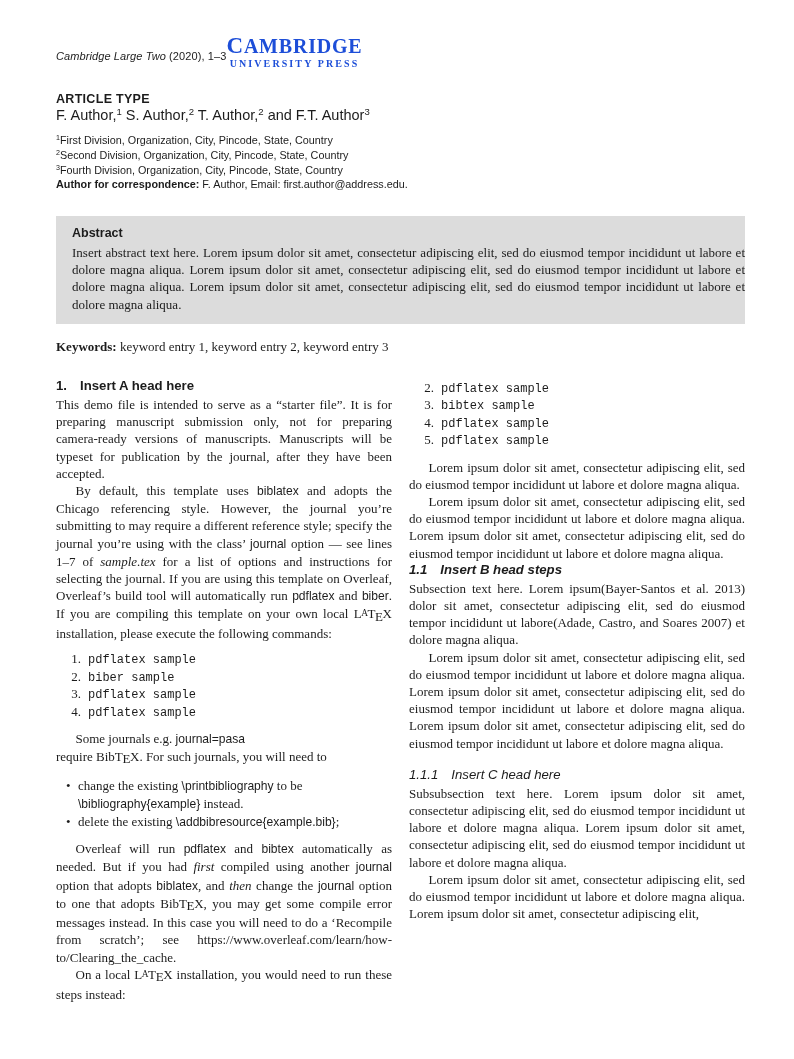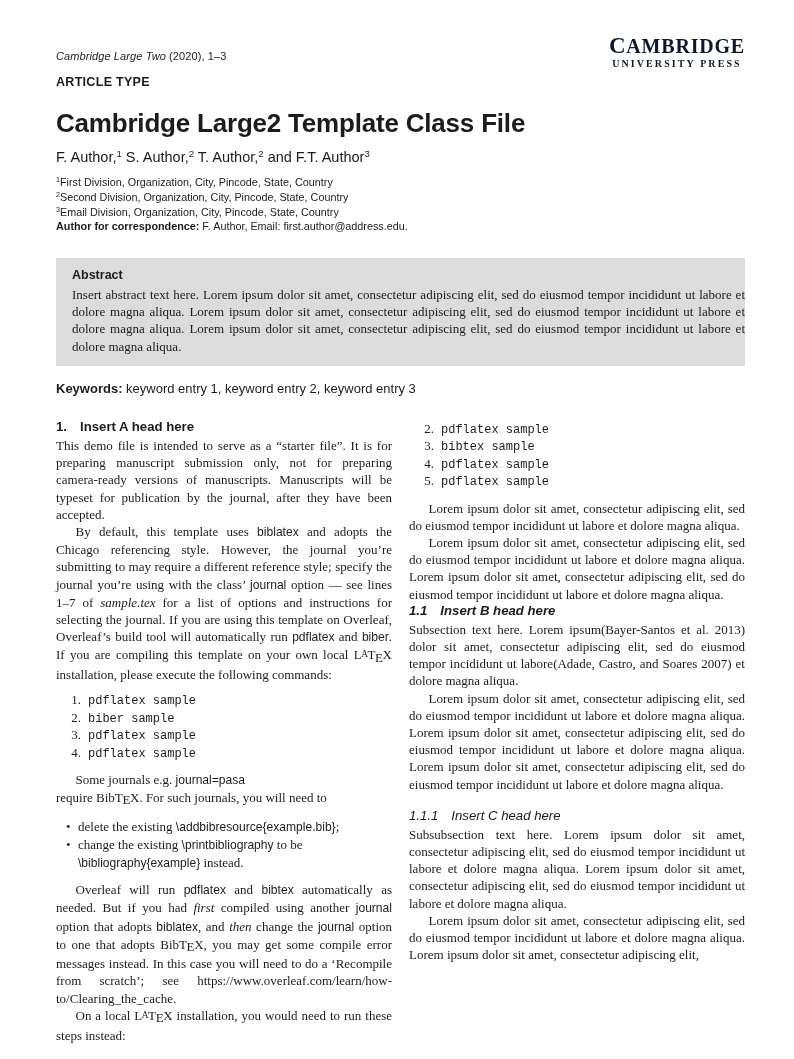--- a/index.html
+++ b/index.html
@@ -7,37 +7,37 @@
     position:relative;
     width:794px;height:1059px;
     box-sizing:border-box;
     padding:36px 49px 0 56px;
     overflow:hidden;
     background:var(--page-bg,#ffffff);
     color:var(--text-color,#1c1c1c);
     font-family:"Liberation Sans",sans-serif;
   }
   
-  .header-row{display:flex;justify-content:space-between;align-items:flex-start;}
+  .header-row{display:flex;align-items:flex-start;}
   .journal-line{font-size:11px;margin-top:14px;letter-spacing:0.1px;}
-  .publisher{display:flex;flex-direction:column;align-items:center;color:#0f172a;margin-left:48px;}
+  .publisher{display:flex;flex-direction:column;align-items:center;color:#1d4ed8;}
   .pub-name{font-family:"Liberation Serif",serif;font-weight:700;font-size:20px;letter-spacing:0.8px;line-height:20px;}
   .pub-name::first-letter{font-size:23px;}
   .pub-sub{font-family:"Liberation Serif",serif;font-weight:700;font-size:10px;letter-spacing:2.1px;line-height:13px;margin-top:1px;}
-  .article-type{font-size:12.5px;font-weight:700;margin-top:5px;letter-spacing:0.3px;}
+  .article-type{font-size:12.5px;font-weight:700;margin-top:22px;letter-spacing:0.3px;}
   
   .title{font-size:26px;font-weight:700;margin:19px 0 9px 0;letter-spacing:-0.2px;}
   .authors{font-size:14.5px;margin:0 0 9px 0;}
   .affiliations{font-size:10.8px;line-height:13.2px;}
   .aff-line{white-space:nowrap;}
   
   .abstract-box{background:var(--abstract-bg,#dcdcdc);margin-top:25px;padding:10px 0 11px 16px;}
   .abstract-title{font-size:12.5px;font-weight:700;margin-bottom:4px;}
   .abstract-body{margin:0;font-family:"Liberation Serif",serif;font-size:13px;line-height:17.3px;text-align:justify;}
-  .keywords{margin-top:15px;font-family:Liberation Sans, sans-serif;font-size:13px;}
+  .keywords{margin-top:15px;font-family:Liberation Serif, serif;font-size:13px;}
   
   .columns{display:flex;gap:17px;margin-top:23px;font-family:"Liberation Serif",serif;}
   .col{width:336px;flex:0 0 336px;}
   .bp{margin:0;font-size:13px;line-height:17.2px;text-align:justify;}
   .indent{text-indent:1.5em;}
   .h-a,.h-b,.h-c{font-family:"Liberation Sans",sans-serif;display:flex;gap:13px;font-size:13.2px;margin:0 0 3px 0;}
   .h-a{font-weight:700;}
   .h-b{font-weight:700;font-style:italic;}
   .h-c{font-style:italic;margin-top:15px;text-align:right;}
   
@@ -64,28 +64,27 @@
   <div class="header-row">
     <div class="journal-line"><span class="run-it">Cambridge Large Two</span><span> (2020), 1–3</span></div>
     <div class="publisher">
       <div class="pub-name">CAMBRIDGE</div>
       <div class="pub-sub">UNIVERSITY PRESS</div>
     </div>
   </div>
 
   <div class="article-type">ARTICLE TYPE</div>
 
-  <div class="title">Cambridge Large2 Template Class File</div>
 
   <div class="authors"><span>F. Author,</span><span class="run-sup">1</span><span> S. Author,</span><span class="run-sup">2</span><span> T. Author,</span><span class="run-sup">2</span><span> and F.T. Author</span><span class="run-sup">3</span></div>
 
   <div class="affiliations">
     <div class="aff-line"><span class="run-sup">1</span><span>First Division, Organization, City, Pincode, State, Country</span></div>
     <div class="aff-line"><span class="run-sup">2</span><span>Second Division, Organization, City, Pincode, State, Country</span></div>
-    <div class="aff-line"><span class="run-sup">3</span><span>Email Division, Organization, City, Pincode, State, Country</span></div>
+    <div class="aff-line"><span class="run-sup">3</span><span>Fourth Division, Organization, City, Pincode, State, Country</span></div>
     <div class="aff-line"><span class="run-b">Author for correspondence:</span><span> F. Author, Email: first.author@address.edu.</span></div>
   </div>
 
   <div class="abstract-box">
     <div class="abstract-title">Abstract</div>
     <p class="abstract-body">Insert abstract text here. Lorem ipsum dolor sit amet, consectetur adipiscing elit, sed do eiusmod tempor incididunt ut labore et dolore magna aliqua. Lorem ipsum dolor sit amet, consectetur adipiscing elit, sed do eiusmod tempor incididunt ut labore et dolore magna aliqua. Lorem ipsum dolor sit amet, consectetur adipiscing elit, sed do eiusmod tempor incididunt ut labore et dolore magna aliqua.</p>
   </div>
 
   <div class="keywords"><span class="run-b">Keywords:</span><span>  keyword entry 1, keyword entry 2, keyword entry 3</span></div>
 
@@ -114,22 +113,22 @@
         </li>
         <li>
           <span class="li-num">4.</span>
           <span class="li-code">pdflatex sample</span>
         </li>
       </ol>
 
       <p class="bp indent"><span>Some journals e.g. </span><span class="run-code">journal=pasa</span><br><span>require BibT</span><span class="run-texE">E</span><span>X. For such journals, you will need to</span></p>
 
       <ul class="bullet-list">
+        <li><span>change the existing </span><span class="run-code">\printbibliography</span><span> to be </span><span class="run-code">\bibliography{example}</span><span> instead.</span></li>
         <li><span>delete the existing </span><span class="run-code">\addbibresource{example.bib}</span><span>;</span></li>
-        <li><span>change the existing </span><span class="run-code">\printbibliography</span><span> to be </span><span class="run-code">\bibliography{example}</span><span> instead.</span></li>
       </ul>
 
       <p class="bp indent"><span>Overleaf will run </span><span class="run-code">pdflatex</span><span> and </span><span class="run-code">bibtex</span><span> automatically as needed. But if you had </span><span class="run-it">first</span><span> compiled using another </span><span class="run-code">journal</span><span> option that adopts </span><span class="run-code">biblatex</span><span>, and </span><span class="run-it">then</span><span> change the </span><span class="run-code">journal</span><span> option to one that adopts BibT</span><span class="run-texE">E</span><span>X, you may get some compile error messages instead. In this case you will need to do a ‘Recompile from scratch’; see https://www.overleaf.com/learn/how-to/Clearing_the_cache.</span></p>
       <p class="bp indent"><span>On a local </span><span>L</span><span class="run-texA">A</span><span>T</span><span class="run-texE">E</span><span>X</span><span> installation, you would need to run these steps instead:</span></p>
 
     </div>
 
     <div class="col">
       <ol class="code-list" style="margin-top:2px;">
         <li>
@@ -148,21 +147,21 @@
           <span class="li-num">5.</span>
           <span class="li-code">pdflatex sample</span>
         </li>
       </ol>
 
       <p class="bp indent">Lorem ipsum dolor sit amet, consectetur adipiscing elit, sed do eiusmod tempor incididunt ut labore et dolore magna aliqua.</p>
       <p class="bp indent">Lorem ipsum dolor sit amet, consectetur adipiscing elit, sed do eiusmod tempor incididunt ut labore et dolore magna aliqua. Lorem ipsum dolor sit amet, consectetur adipiscing elit, sed do eiusmod tempor incididunt ut labore et dolore magna aliqua.</p>
 
       <div class="h-b">
         <span>1.1</span>
-        <span>Insert B head here</span>
+        <span>Insert B head steps</span>
       </div>
       <p class="bp">Subsection text here. Lorem ipsum(Bayer-Santos et al. 2013) dolor sit amet, consectetur adipiscing elit, sed do eiusmod tempor incididunt ut labore(Adade, Castro, and Soares 2007) et dolore magna aliqua.</p>
       <p class="bp indent">Lorem ipsum dolor sit amet, consectetur adipiscing elit, sed do eiusmod tempor incididunt ut labore et dolore magna aliqua. Lorem ipsum dolor sit amet, consectetur adipiscing elit, sed do eiusmod tempor incididunt ut labore et dolore magna aliqua. Lorem ipsum dolor sit amet, consectetur adipiscing elit, sed do eiusmod tempor incididunt ut labore et dolore magna aliqua.</p>
 
       <div class="h-c">
         <span>1.1.1</span>
         <span>Insert C head here</span>
       </div>
       <p class="bp">Subsubsection text here. Lorem ipsum dolor sit amet, consectetur adipiscing elit, sed do eiusmod tempor incididunt ut labore et dolore magna aliqua. Lorem ipsum dolor sit amet, consectetur adipiscing elit, sed do eiusmod tempor incididunt ut labore et dolore magna aliqua.</p>
       <p class="bp indent">Lorem ipsum dolor sit amet, consectetur adipiscing elit, sed do eiusmod tempor incididunt ut labore et dolore magna aliqua. Lorem ipsum dolor sit amet, consectetur adipiscing elit,</p>

